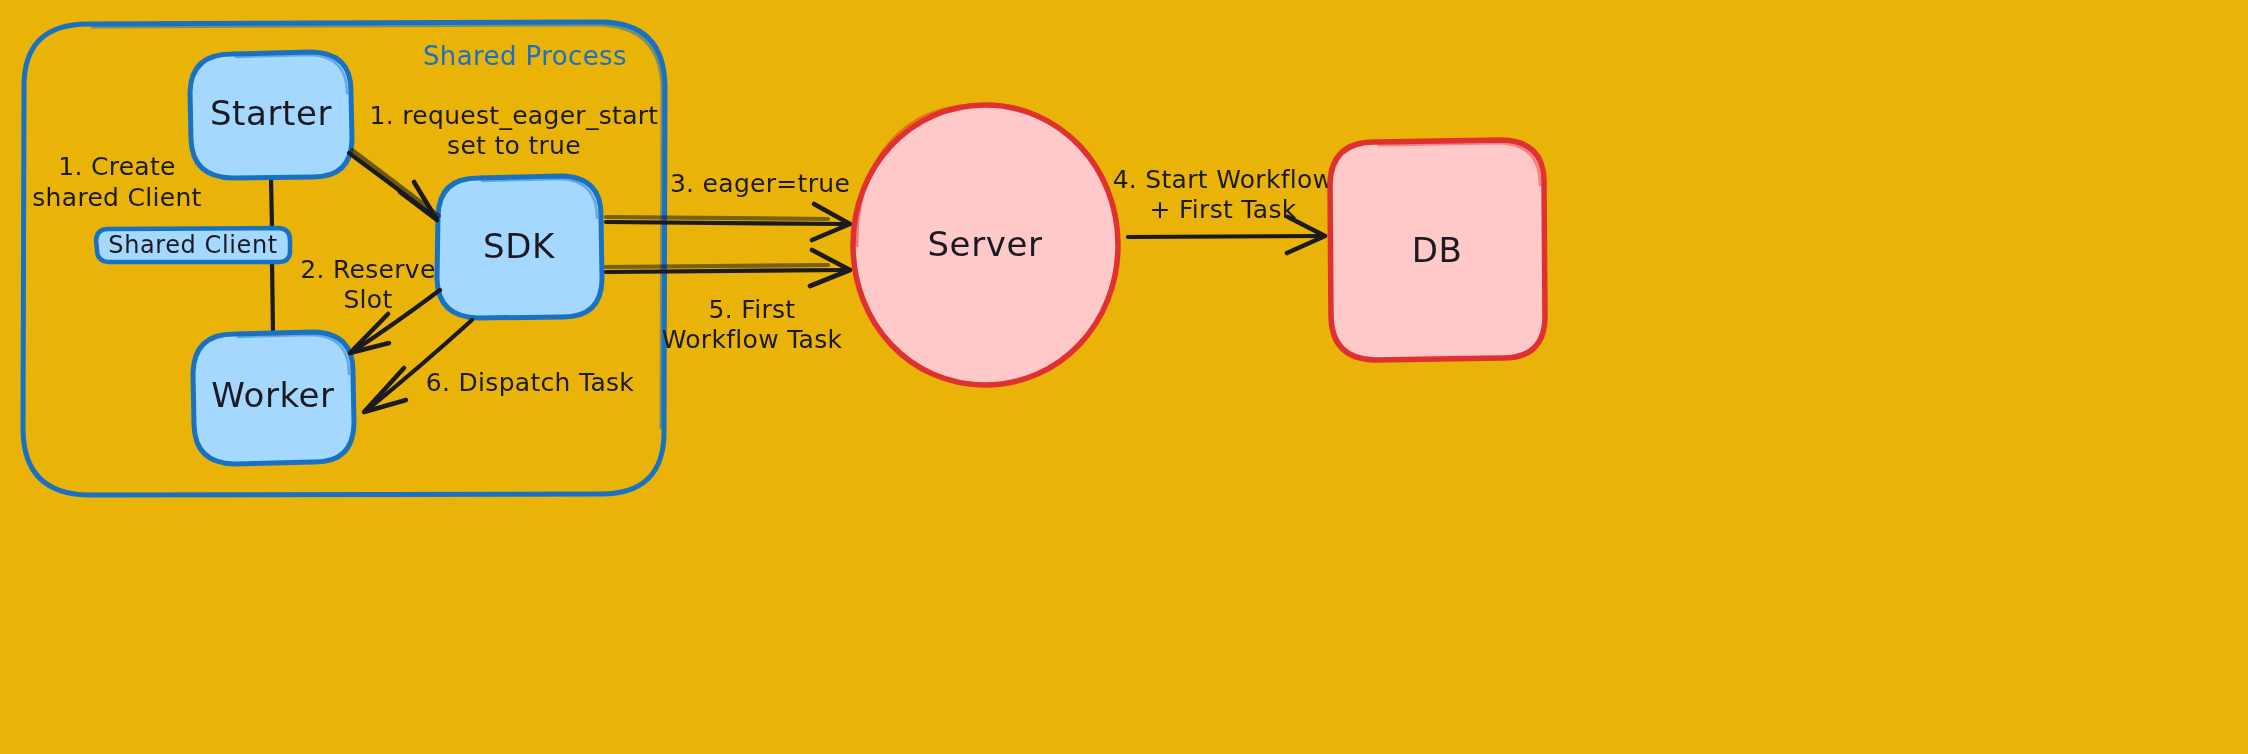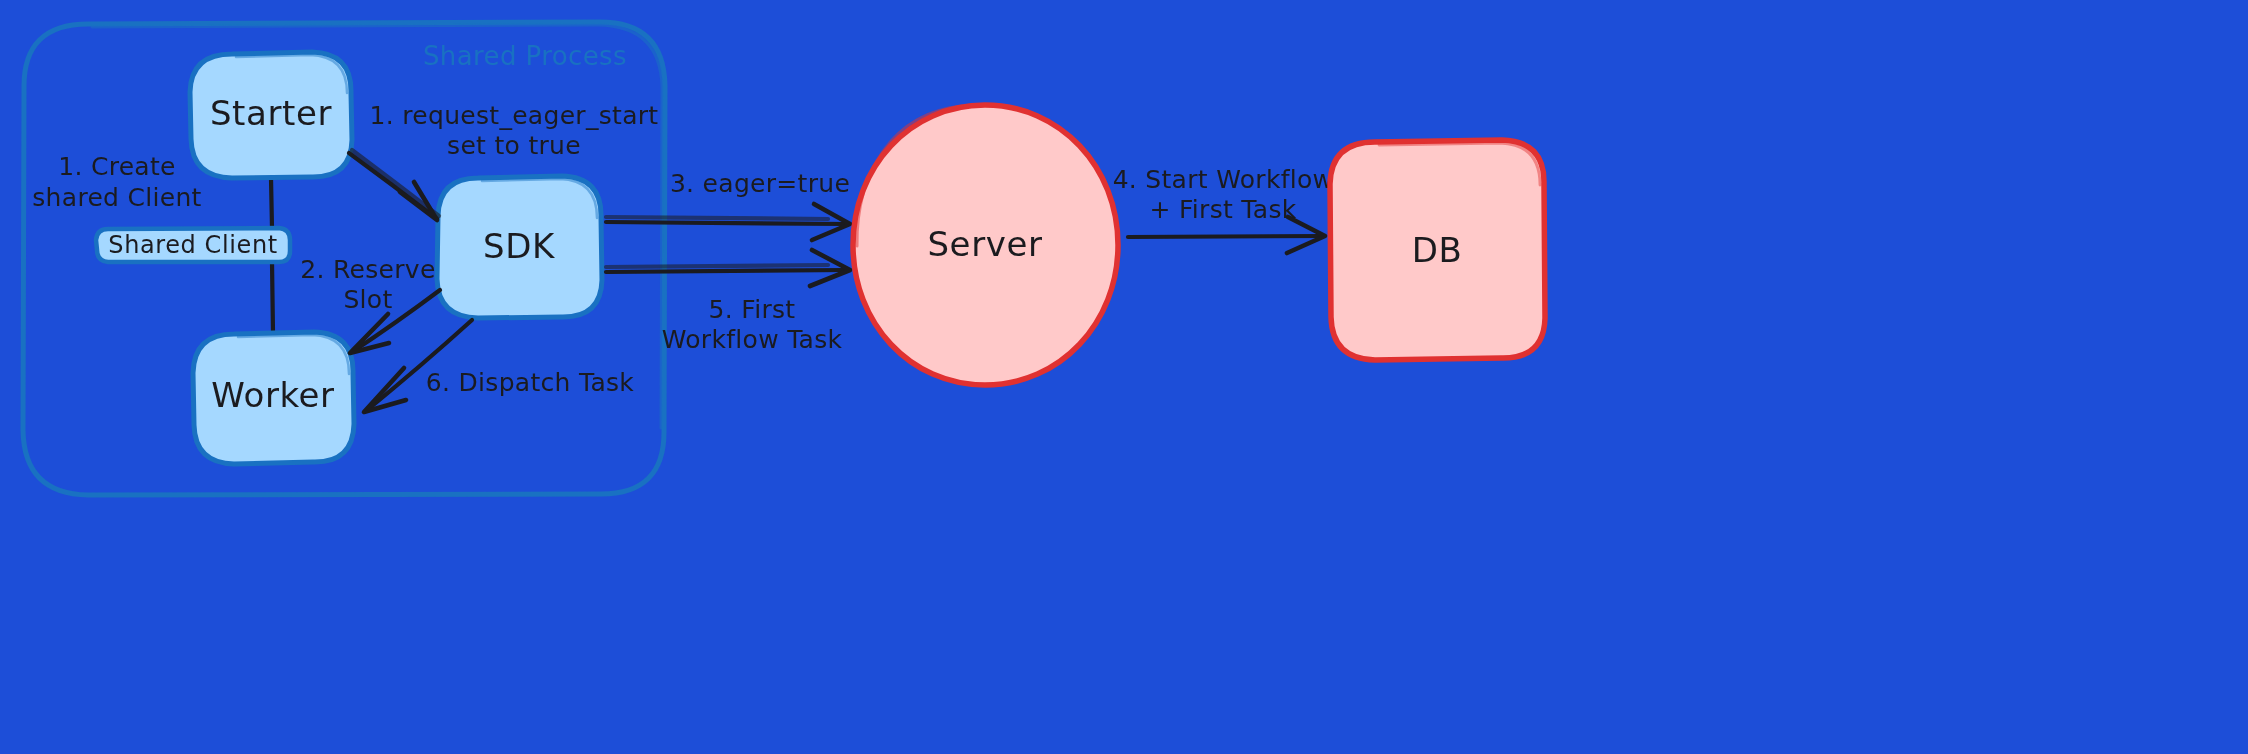--- a/index.html
+++ b/index.html
@@ -11,21 +11,21 @@
   body {
     width: 2248px;
     height: 754px;
     overflow: hidden;
     font-family: "DejaVu Sans", sans-serif;
   }
   #diagram-root {
     position: relative;
     width: 2248px;
     height: 754px;
-    background: #1d4ed8;
+    background: #eab308;
     text-align: right;
   }
   svg#scene {
     display: block;
     width: 2248px;
     height: 754px;
   }
   .node-label {
     font-family: "DejaVu Sans", sans-serif;
     font-size: 34px;

